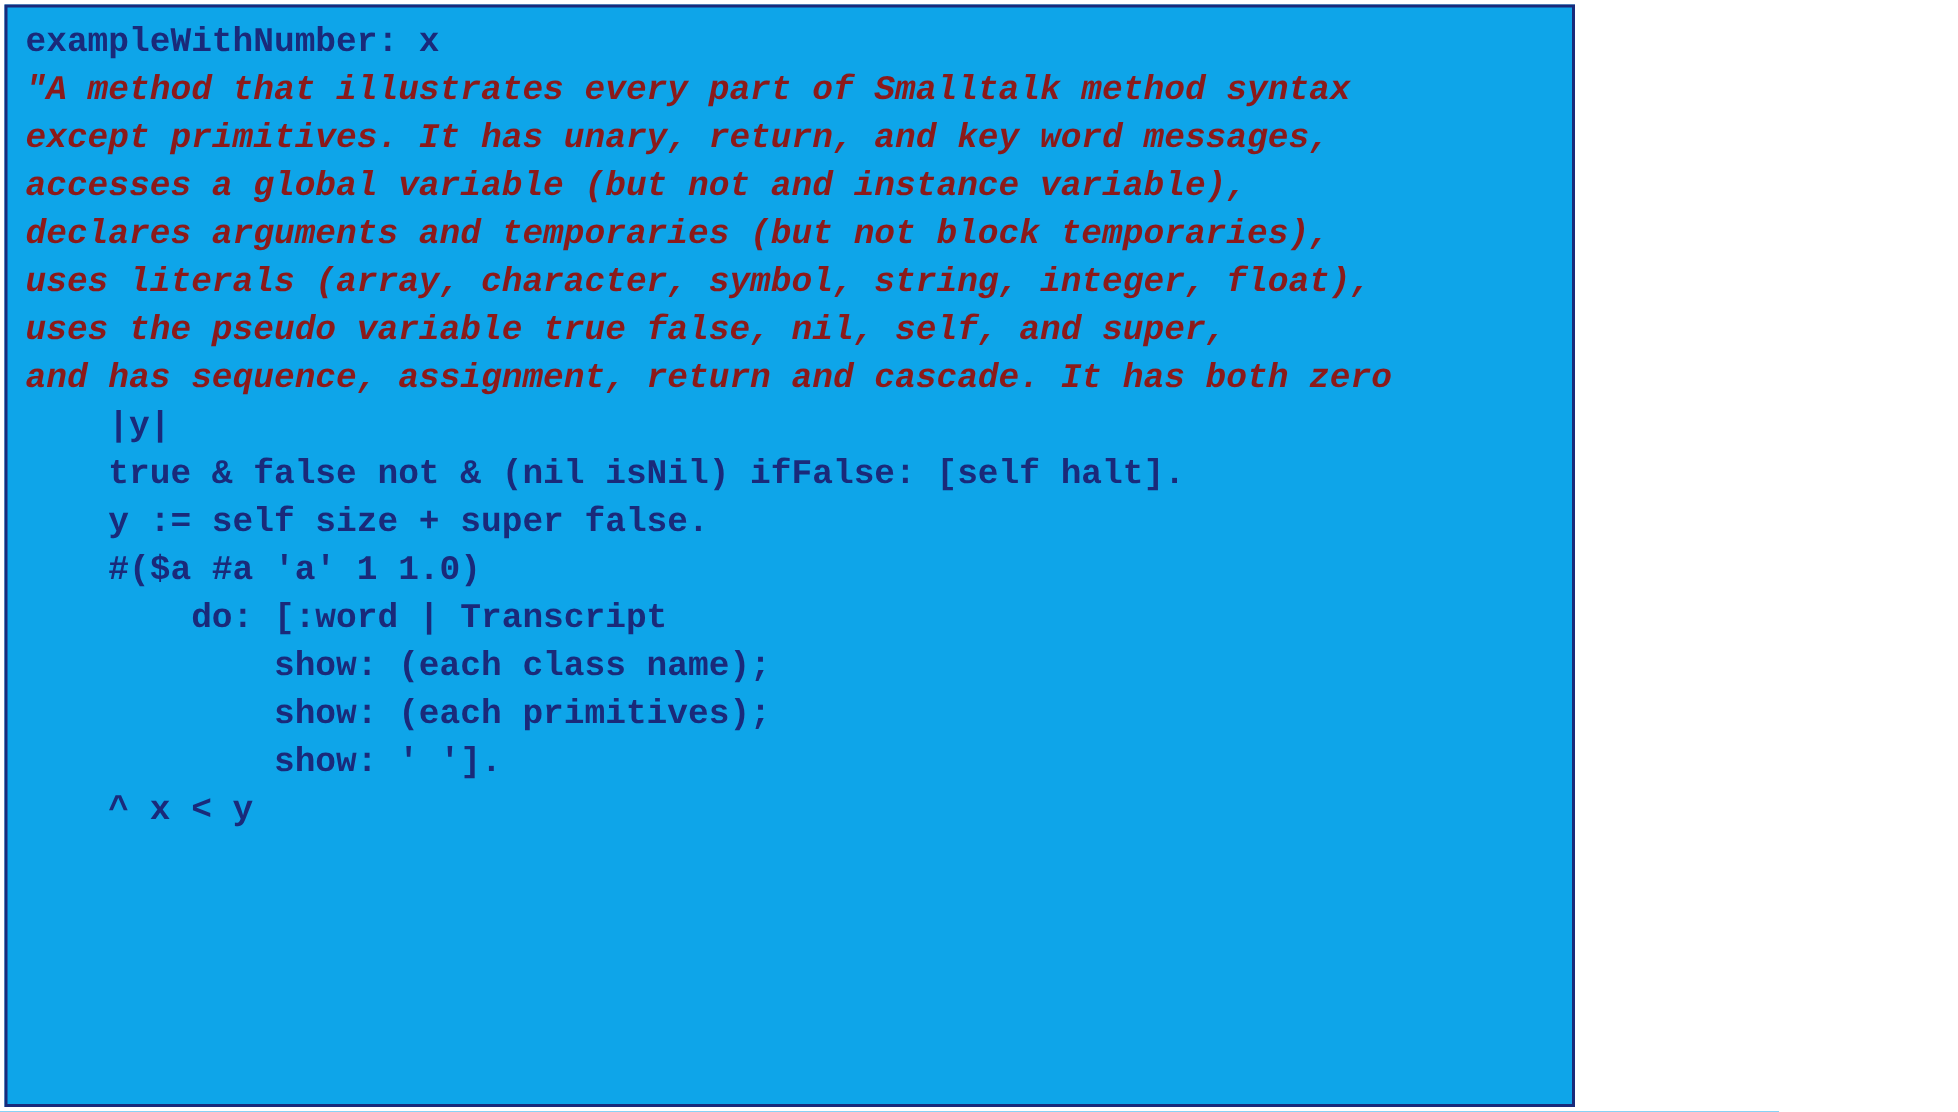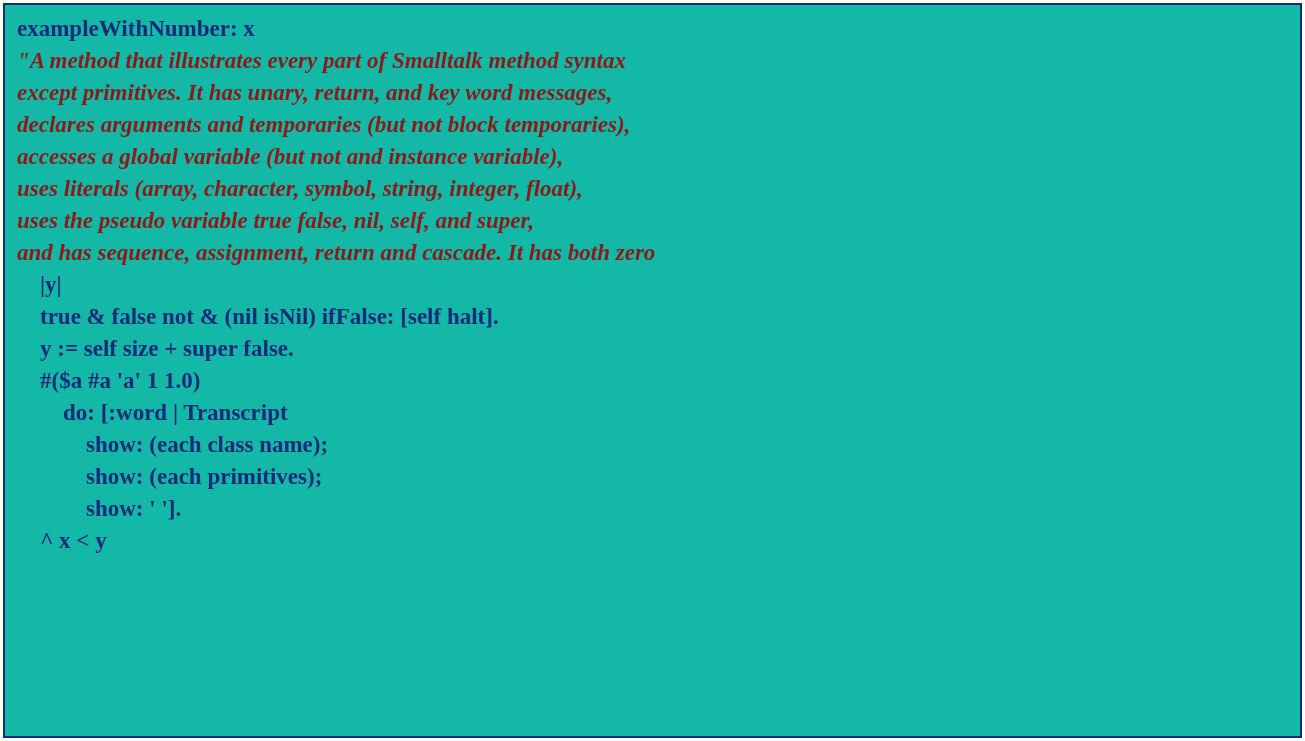--- a/index.html
+++ b/index.html
@@ -6,44 +6,43 @@
     margin: 0;
     padding: 0;
     background: #ffffff;
     font-family: "Courier New", Courier, monospace;
   }
   .code-box {
     border: 2px solid #1a2a7a;
     margin: 3px;
     padding: 8px 12px 10px 12px;
     box-sizing: border-box;
-    width: 1299px;
+    width: 1047px;
     height: 735px;
-    background: #14b8a6;
-    font-family: Liberation Serif, serif;
+    background: #0ea5e9;
   }
   .code-line {
     font-size: 23px;
     line-height: 1.39;
     white-space: pre;
     font-weight: bold;
   }
   .method-selector { color: #1a2a7a; }
   .comment       { color: #8b1a1a; font-style: italic; }
   .code          { color: #1a2a7a; }
 </style>
 </head>
 <body>
 
 <div class="code-box">
   <div class="code-line method-selector">exampleWithNumber: x</div>
   <div class="code-line comment">"A method that illustrates every part of Smalltalk method syntax</div>
   <div class="code-line comment">except primitives. It has unary, return, and key word messages,</div>
+  <div class="code-line comment">accesses a global variable (but not and instance variable),</div>
   <div class="code-line comment">declares arguments and temporaries (but not block temporaries),</div>
-  <div class="code-line comment">accesses a global variable (but not and instance variable),</div>
   <div class="code-line comment">uses literals (array, character, symbol, string, integer, float),</div>
   <div class="code-line comment">uses the pseudo variable true false, nil, self, and super,</div>
   <div class="code-line comment">and has sequence, assignment, return and cascade. It has both zero</div>
   <div class="code-line code">    |y|</div>
   <div class="code-line code">    true &amp; false not &amp; (nil isNil) ifFalse: [self halt].</div>
   <div class="code-line code">    y := self size + super false.</div>
   <div class="code-line code">    #($a #a 'a' 1 1.0)</div>
   <div class="code-line code">        do: [:word | Transcript</div>
   <div class="code-line code">            show: (each class name);</div>
   <div class="code-line code">            show: (each primitives);</div>

